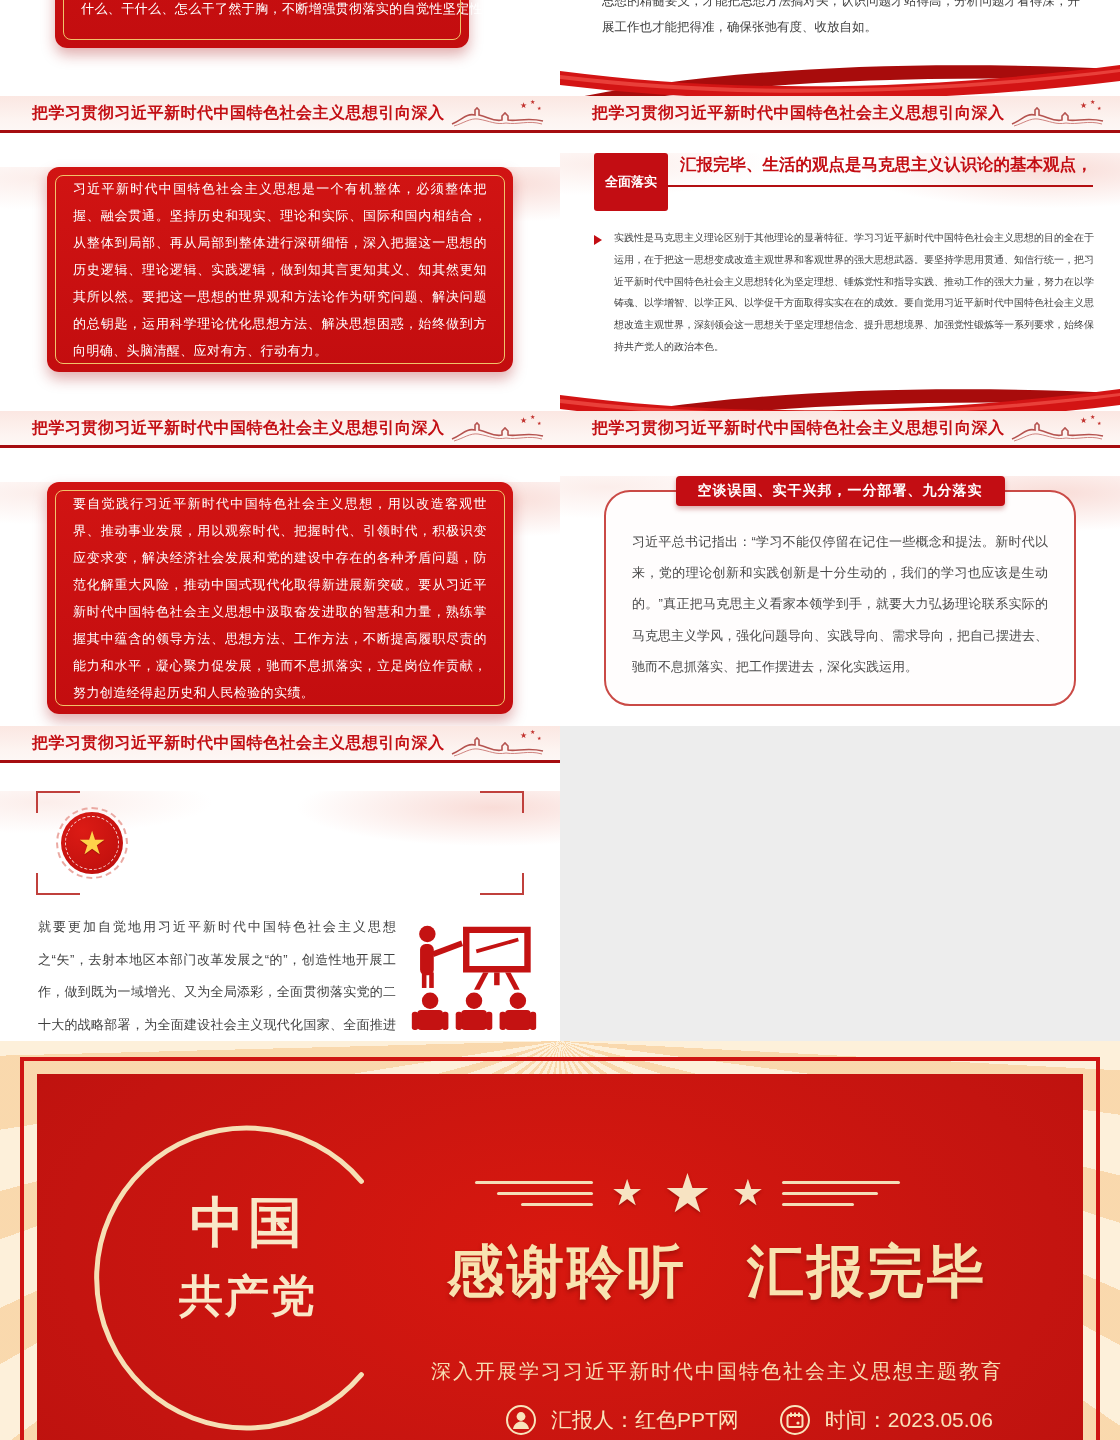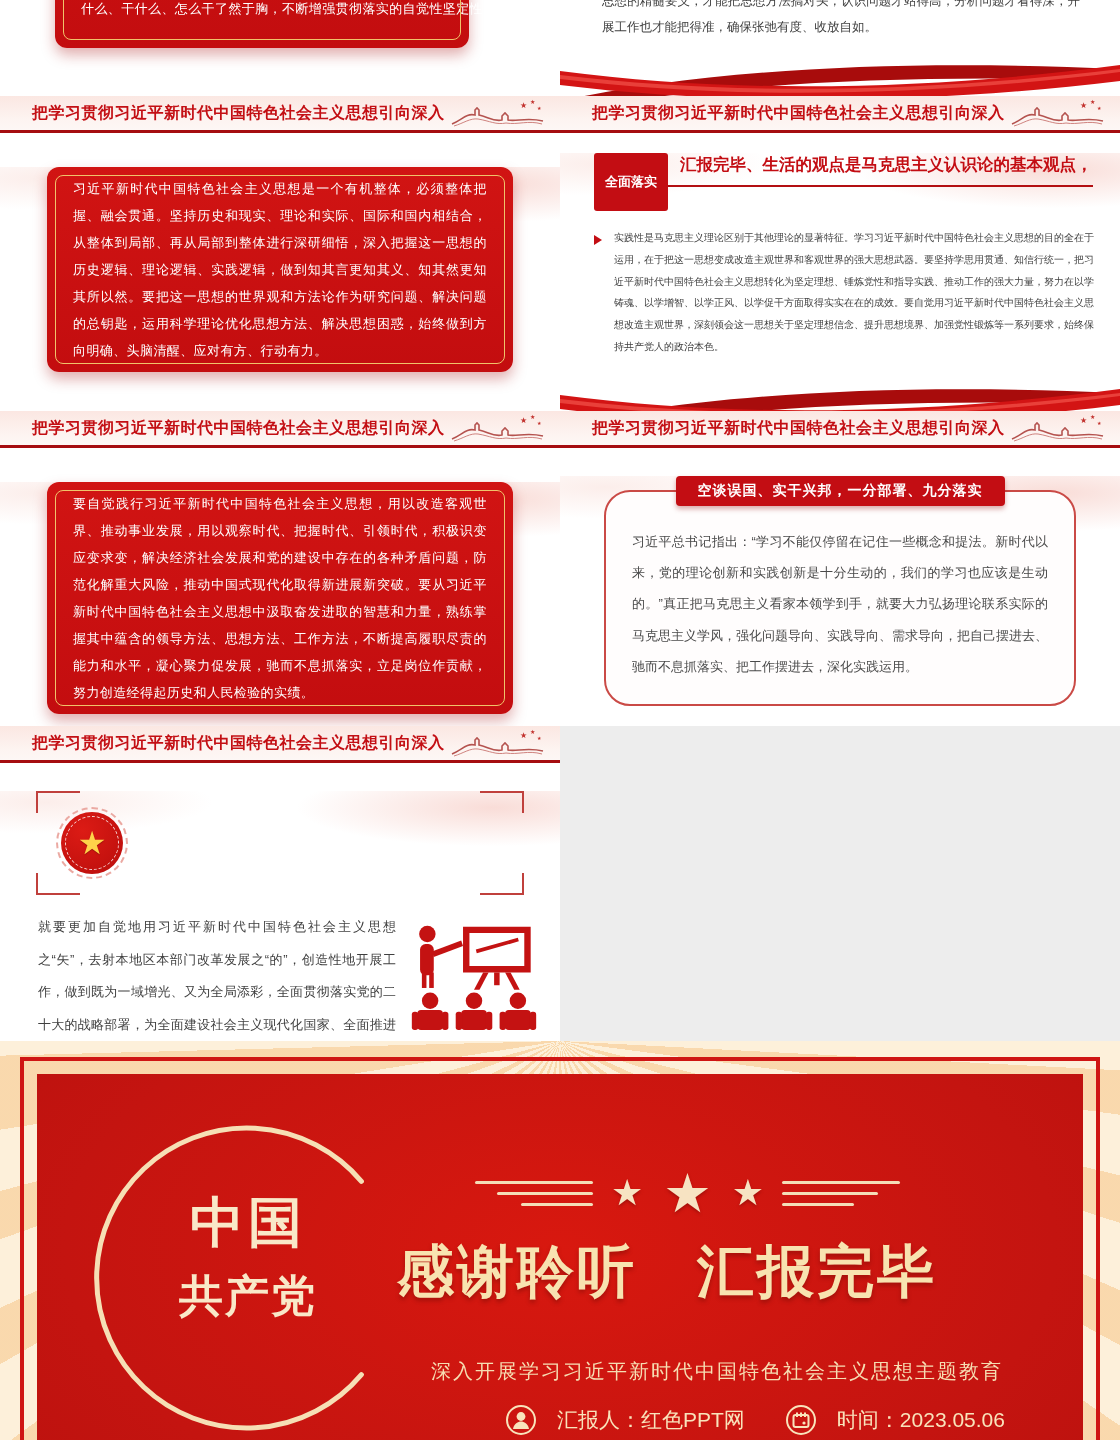--- a/index.html
+++ b/index.html
@@ -124,30 +124,30 @@
   .stars-banner{position:absolute;left:438px;top:92px;width:480px;display:flex;align-items:center;gap:18px;}
   .lines{display:flex;flex-direction:column;gap:8px;flex:0 0 auto;}
   .lines span{display:block;height:3px;background:#f4ddb8;border-radius:2px;}
   .lines.left{align-items:flex-end;}
   .lines.right{align-items:flex-start;}
   .w1{width:118px;} .w2{width:96px;} .w3{width:72px;}
   .star-group{display:flex;align-items:center;gap:20px;color:#f7e3c2;}
   .star-sm{font-size:36px;line-height:1;text-shadow:0 2px 3px rgba(120,10,5,.5);}
   .star-lg{font-size:54px;line-height:1;text-shadow:0 2px 3px rgba(120,10,5,.5);}
   .big-title{
-    position:absolute;left:360px;top:160px;width:640px;
+    position:absolute;left:360px;top:160px;width:640px;text-align:center;
     color:#f8e3b0;font-size:57px;font-weight:bold;letter-spacing:3px;white-space:nowrap;
     text-shadow:0 3px 4px rgba(110,10,5,.45);
   }
   .subtitle{
     position:absolute;left:340px;top:284px;width:680px;text-align:center;
     color:#f6ddb2;font-size:20px;letter-spacing:2px;white-space:nowrap;
   }
   .t-footer{position:absolute;left:468px;top:330px;display:flex;align-items:center;gap:40px;}
-  .t-item{display:flex;align-items:center;gap:20px;color:#f9e3bb;font-size:21px;white-space:nowrap;}
+  .t-item{display:flex;align-items:center;gap:14px;color:#f9e3bb;font-size:21px;white-space:nowrap;}
 </style>
 </head>
 <body>
 
 <div class="slide frag" style="left:0;top:0;height:96px;">
   <div class="frag-left-box">
     <div class="frag-left-text">什么、干什么、怎么干了然于胸，不断增强贯彻落实的自觉性坚定性。</div>
   </div>
 </div>
 

